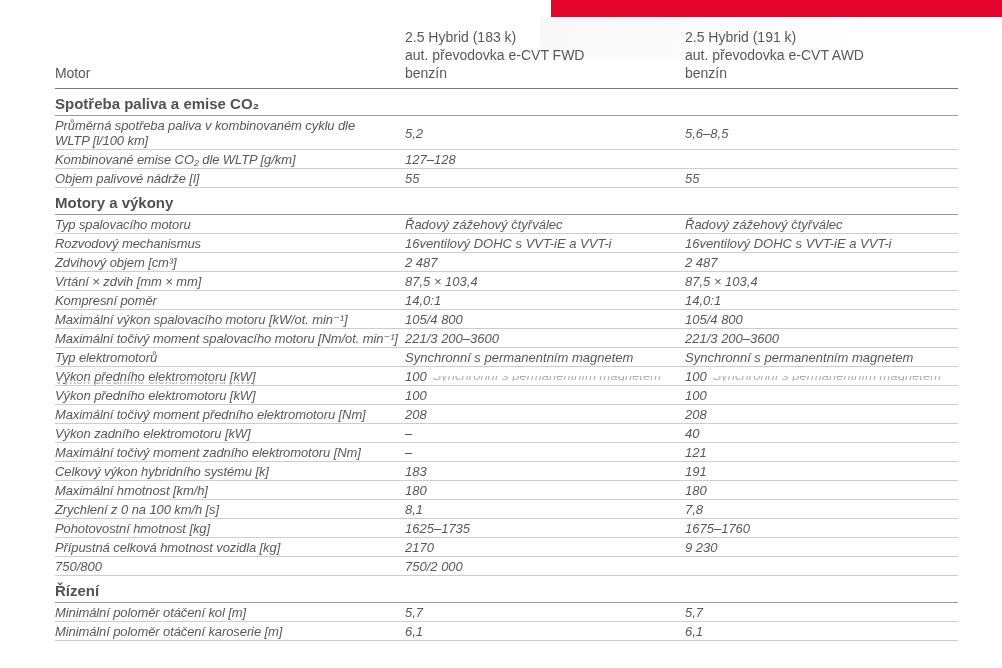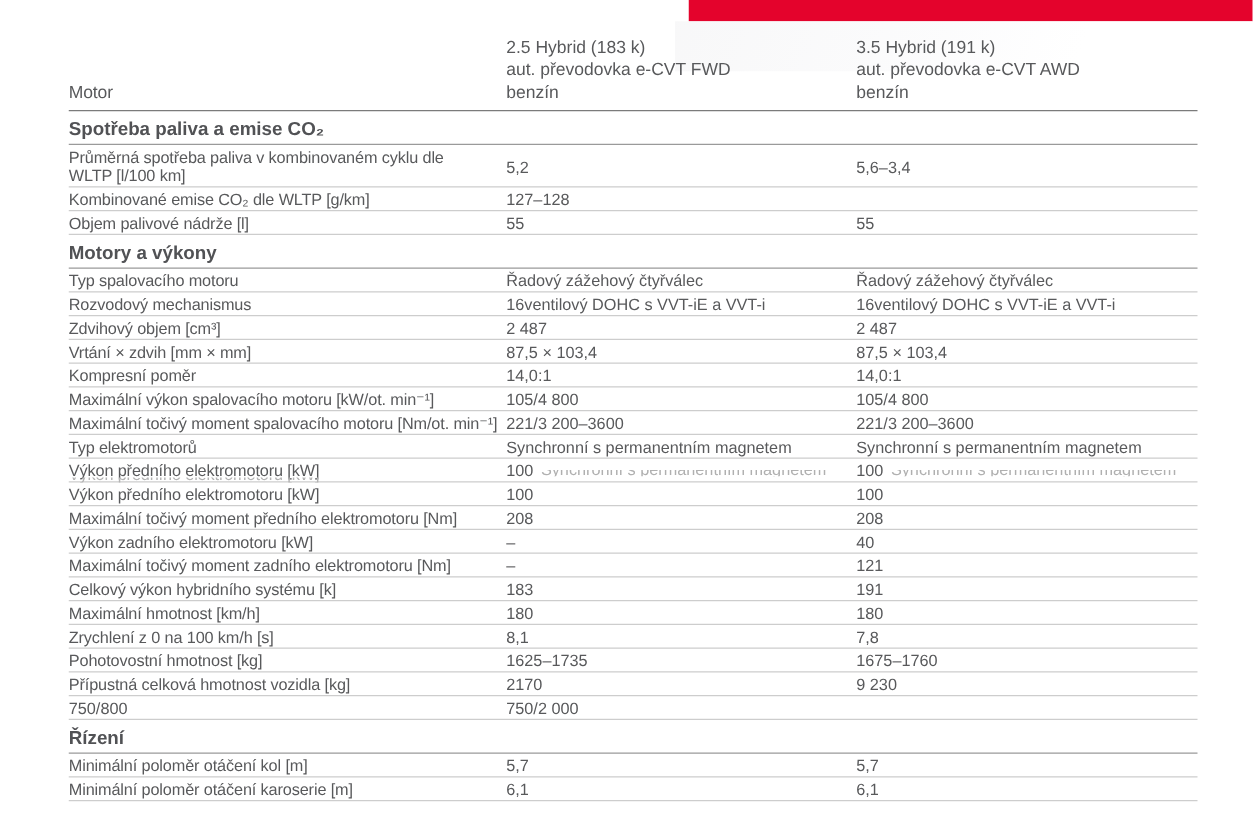--- a/index.html
+++ b/index.html
@@ -55,20 +55,21 @@
     font-weight: 600;
     color: #515255;
     padding: 6px 0 3px 0;
     border-bottom: 1px solid #9a9a9a;
   }
   .data-row {
     font-size: 13px;
     line-height: 15px;
     padding: 2px 0 1px 0;
     border-bottom: 1px solid #cdcdcd;
+    font-style: italic;
   }
   .cell.label {
     padding-right: 14px;
     white-space: nowrap;
     position: relative;
     letter-spacing: -0.1px;
   }
   .two-line .label {
     white-space: normal;
     max-width: 340px;
@@ -110,33 +111,33 @@
 
 <div class="spec-table">
   <div class="row header-row">
     <div class="cell label header-label">Motor</div>
     <div class="cell col-head">
       <div>2.5 Hybrid (183 k)</div>
       <div>aut. převodovka e-CVT FWD</div>
       <div>benzín</div>
     </div>
     <div class="cell col-head">
-      <div>3.5 Hybrid (191 k)</div>
+      <div>2.5 Hybrid (191 k)</div>
       <div>aut. převodovka e-CVT AWD</div>
       <div>benzín</div>
     </div>
   </div>
   <div id="sections">
   <section class="section">
     <h2 class="section-title">Spotřeba paliva a emise CO₂</h2>
     <div class="rows">
   <div class="row data-row two-line">
     <div class="cell label">Průměrná spotřeba paliva v kombinovaném cyklu dle WLTP [l/100 km]</div>
     <div class="cell value v1">5,2</div>
-    <div class="cell value v2">5,6–3,4</div>
+    <div class="cell value v2">5,6–8,5</div>
   </div>
 
   <div class="row data-row">
     <div class="cell label">Kombinované emise CO₂ dle WLTP [g/km]</div>
     <div class="cell value v2">127–128</div>
   </div>
 
   <div class="row data-row">
     <div class="cell label">Objem palivové nádrže [l]</div>
     <div class="cell value v1">55</div>

